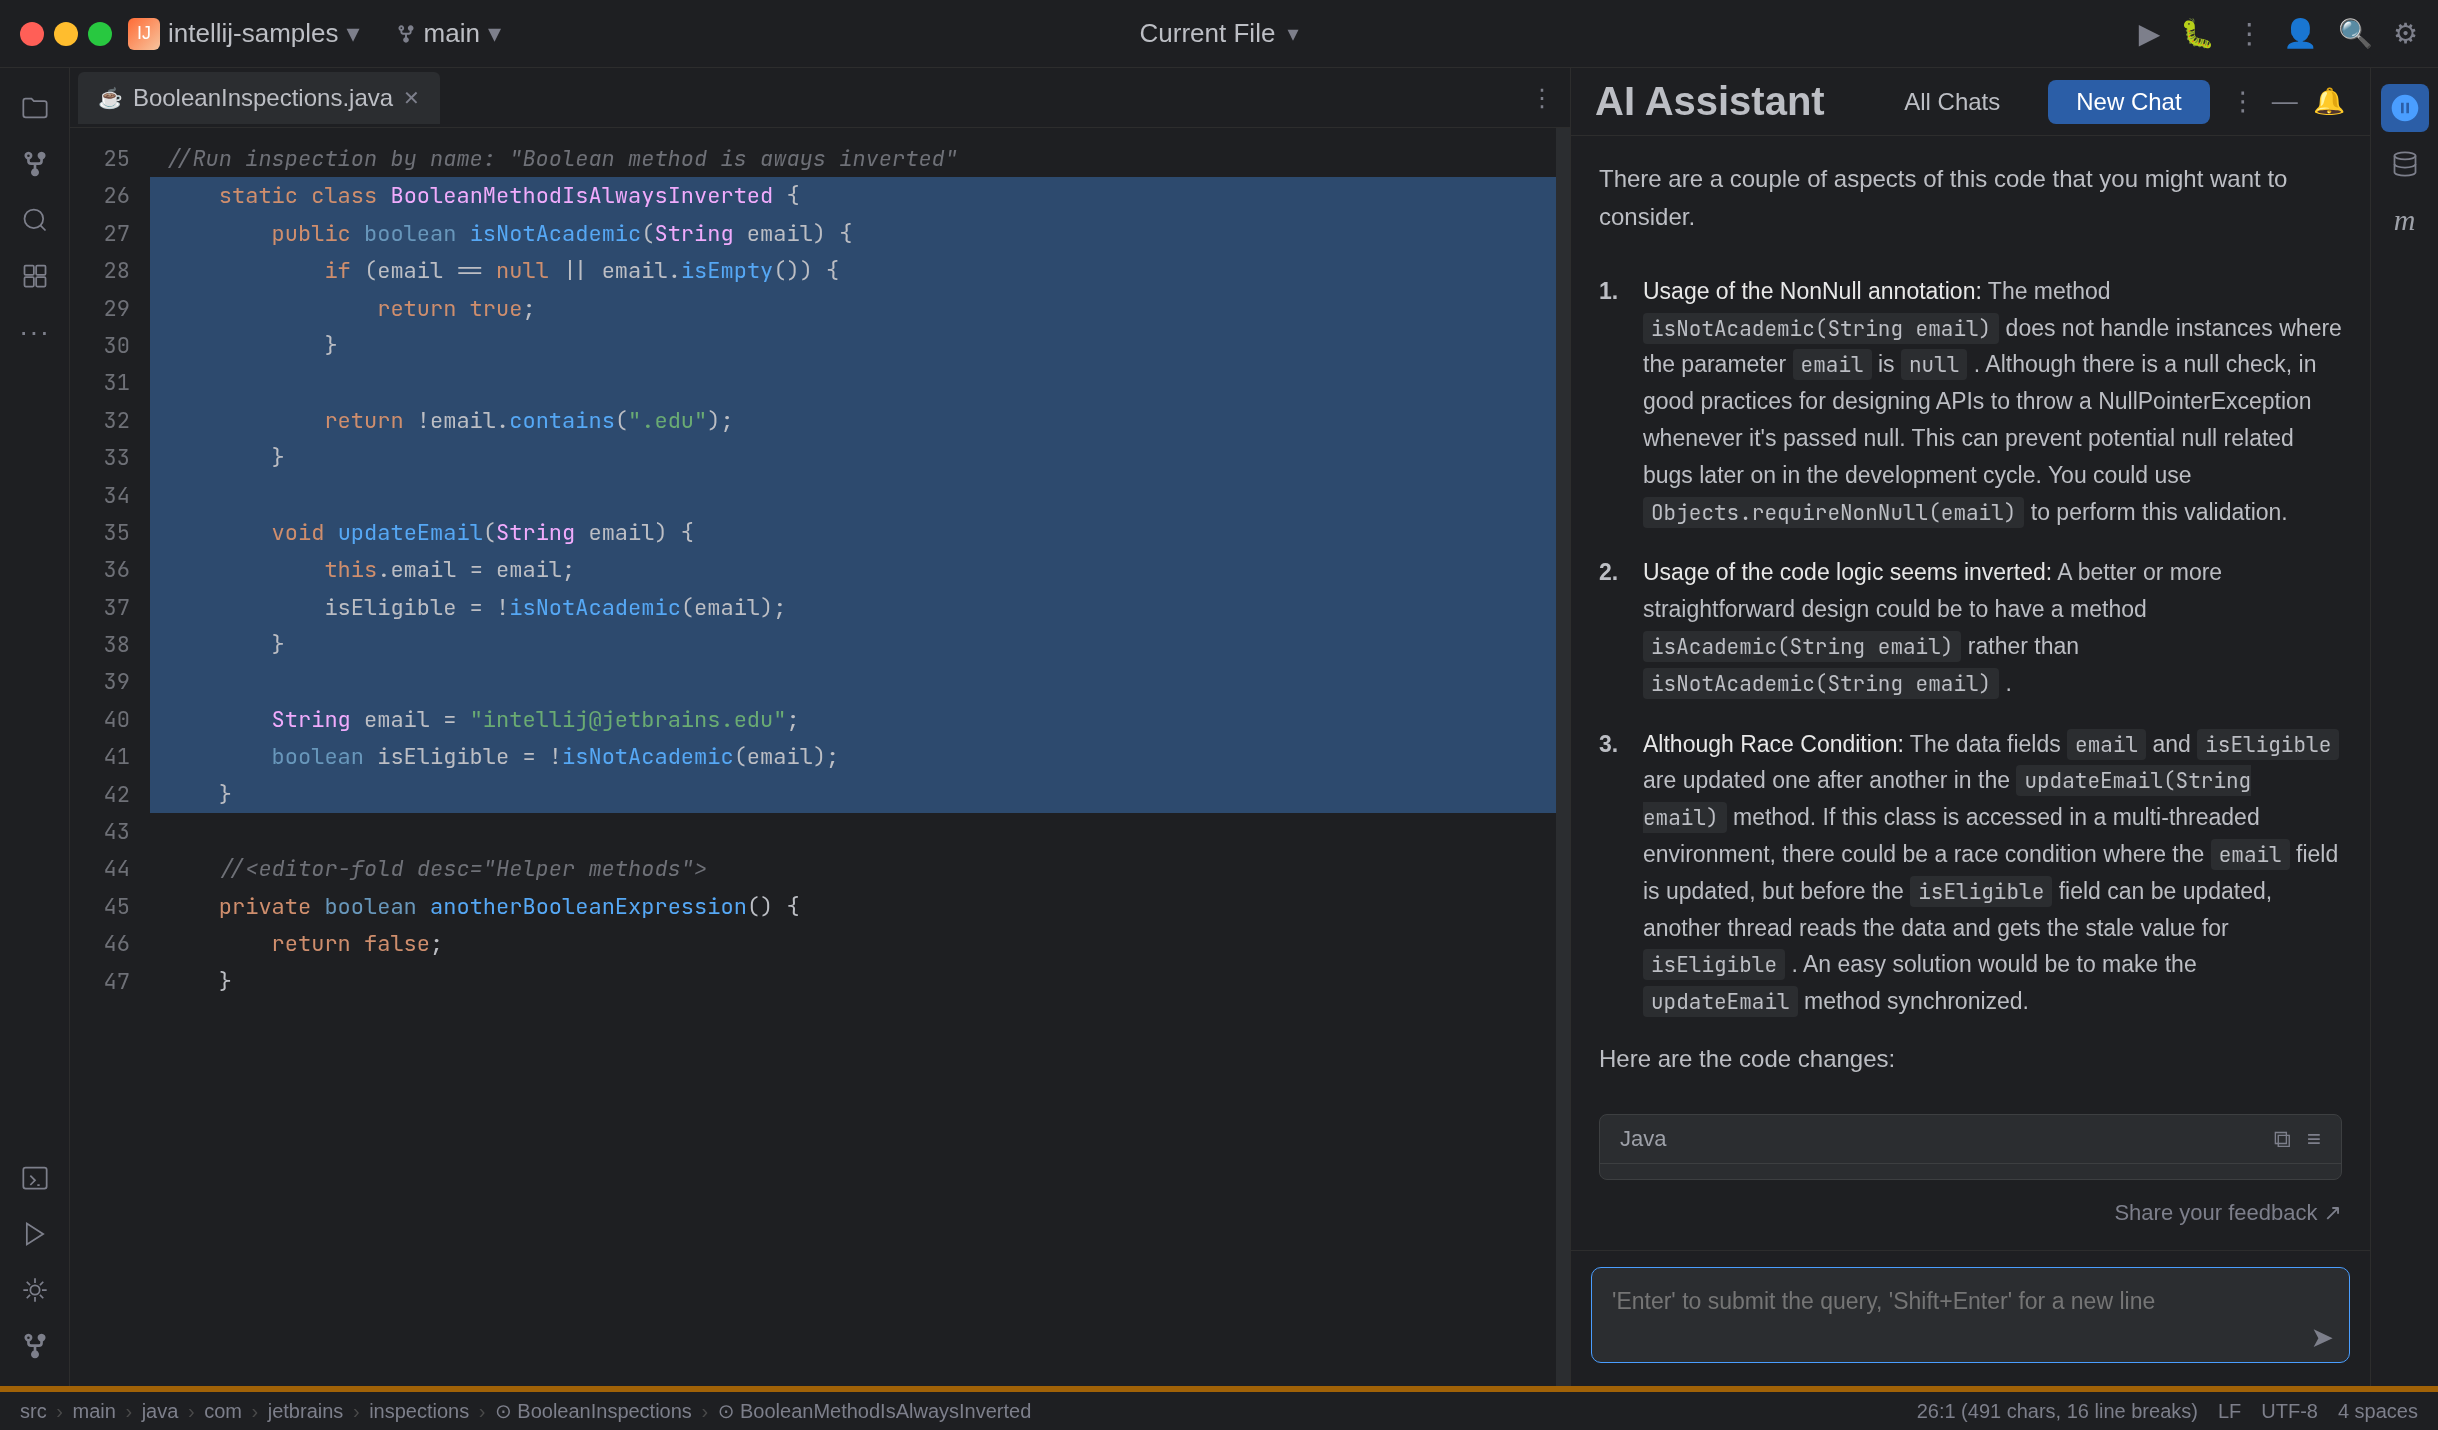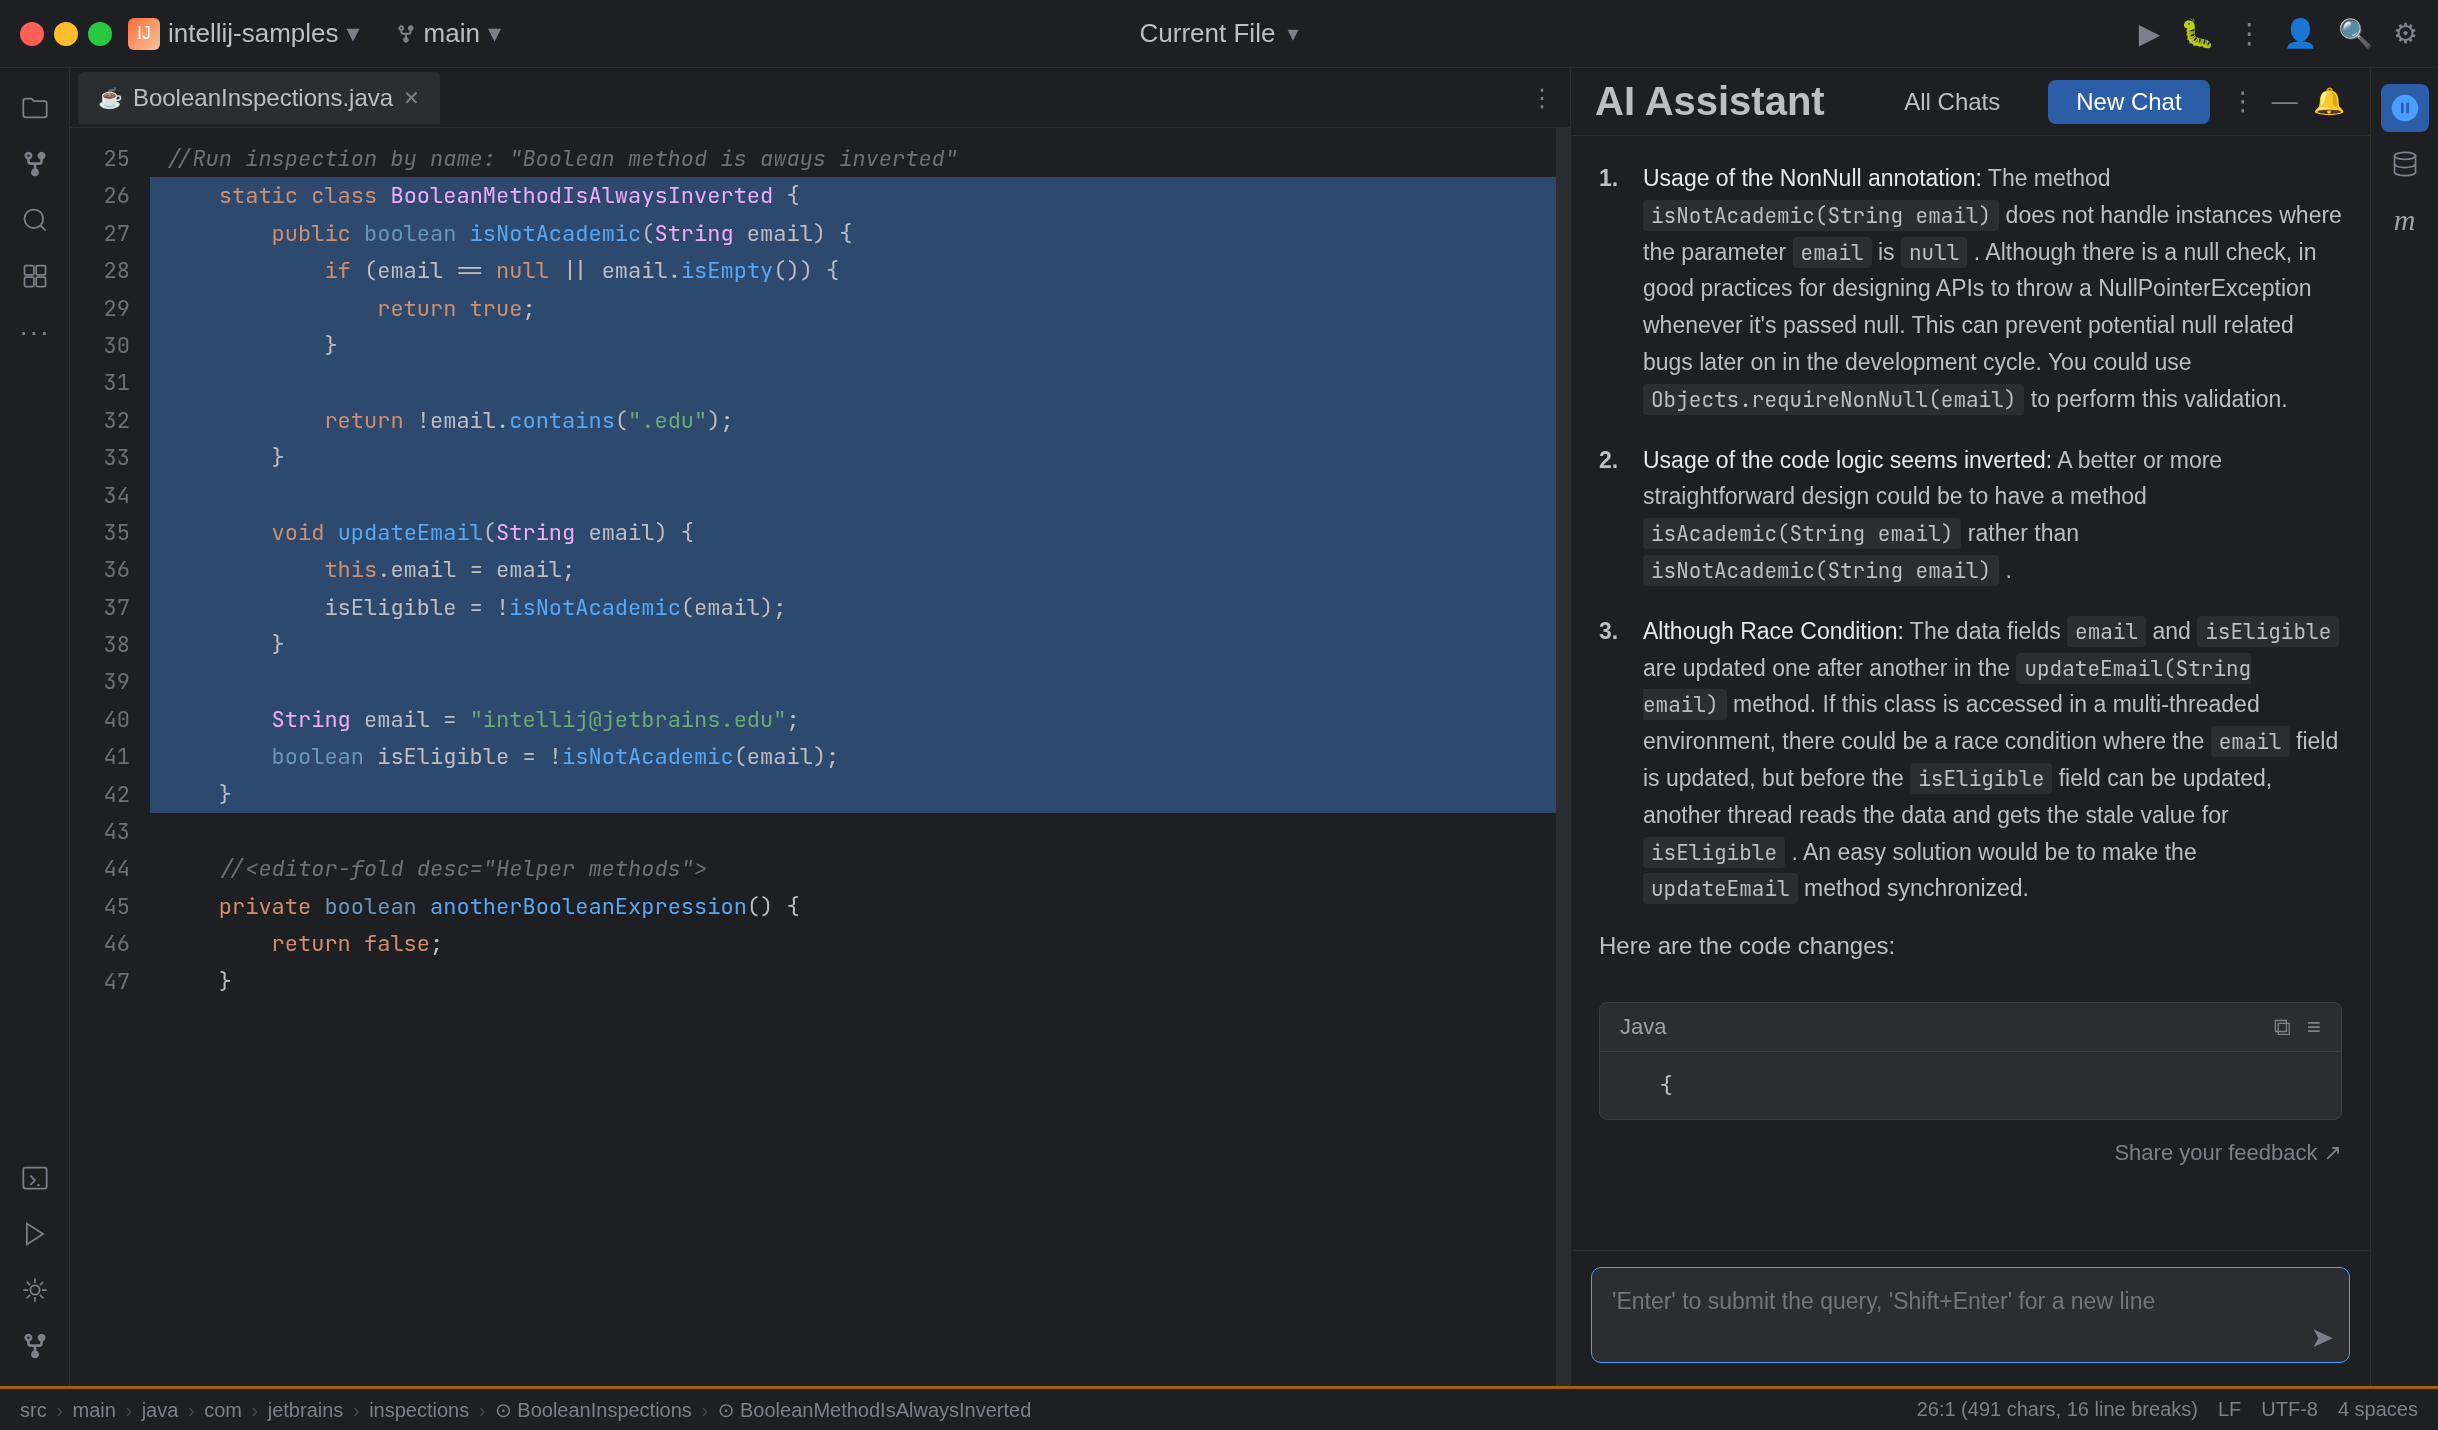--- a/index.html
+++ b/index.html
@@ -399,21 +399,21 @@
     .right-icon.active-ai {
       background: #2b5ea7;
       border-radius: 8px;
       color: #4a9eff;
     }
 
     
     .status-bar {
       height: 44px;
       background: #1e1f22;
-      border-top: 3px solid #a16207;
+      border-top: 6px solid #a16207;
       display: flex;
       align-items: center;
       padding: 0 20px;
       font-size: 20px;
       color: #7d7f8b;
       gap: 8px;
     }
     .status-sep { color: #4a4a4a; margin: 0 4px; }
     .status-item { display: flex; align-items: center; gap: 4px; cursor: pointer; }
     .status-right { margin-left: auto; display: flex; gap: 20px; align-items: center; }
@@ -582,20 +582,23 @@
       <button class="ai-btn ai-btn-all">All Chats</button>
       <button class="ai-btn ai-btn-new">New Chat</button>
       <div class="ai-header-icons">
         <span class="ai-header-icon">⋮</span>
         <span class="ai-header-icon">—</span>
         <span class="ai-header-icon">🔔</span>
       </div>
     </div>
 
     <div class="ai-content">
+      <div class="ai-text">
+        <p>There are a couple of aspects of this code that you might want to consider.</p>
+      </div>
 
       <ol class="ai-list">
         <li class="ai-list-item">
           <span class="ai-list-num">1.</span>
           <div>
             <span class="ai-bold">Usage of the NonNull annotation:</span>
             <span> The method </span>
             <code class="ai-code">isNotAcademic(String email)</code>
             <span> does not handle instances where the parameter </span>
             <code class="ai-code">email</code>

